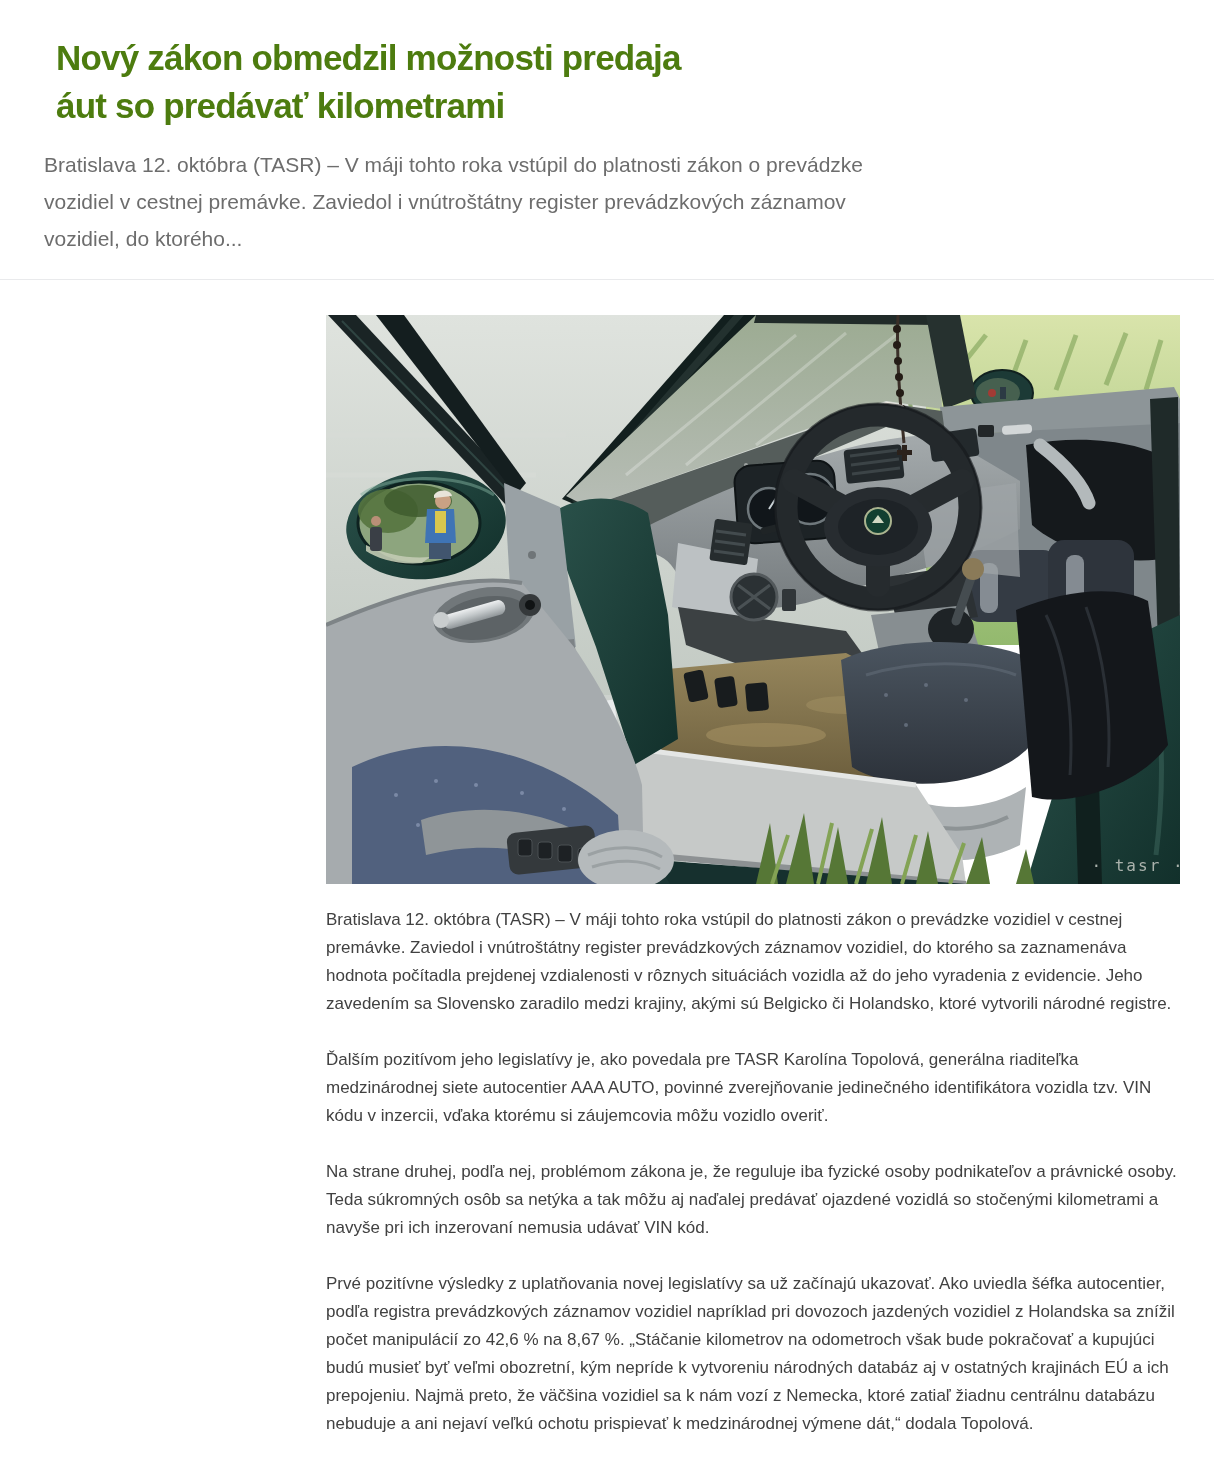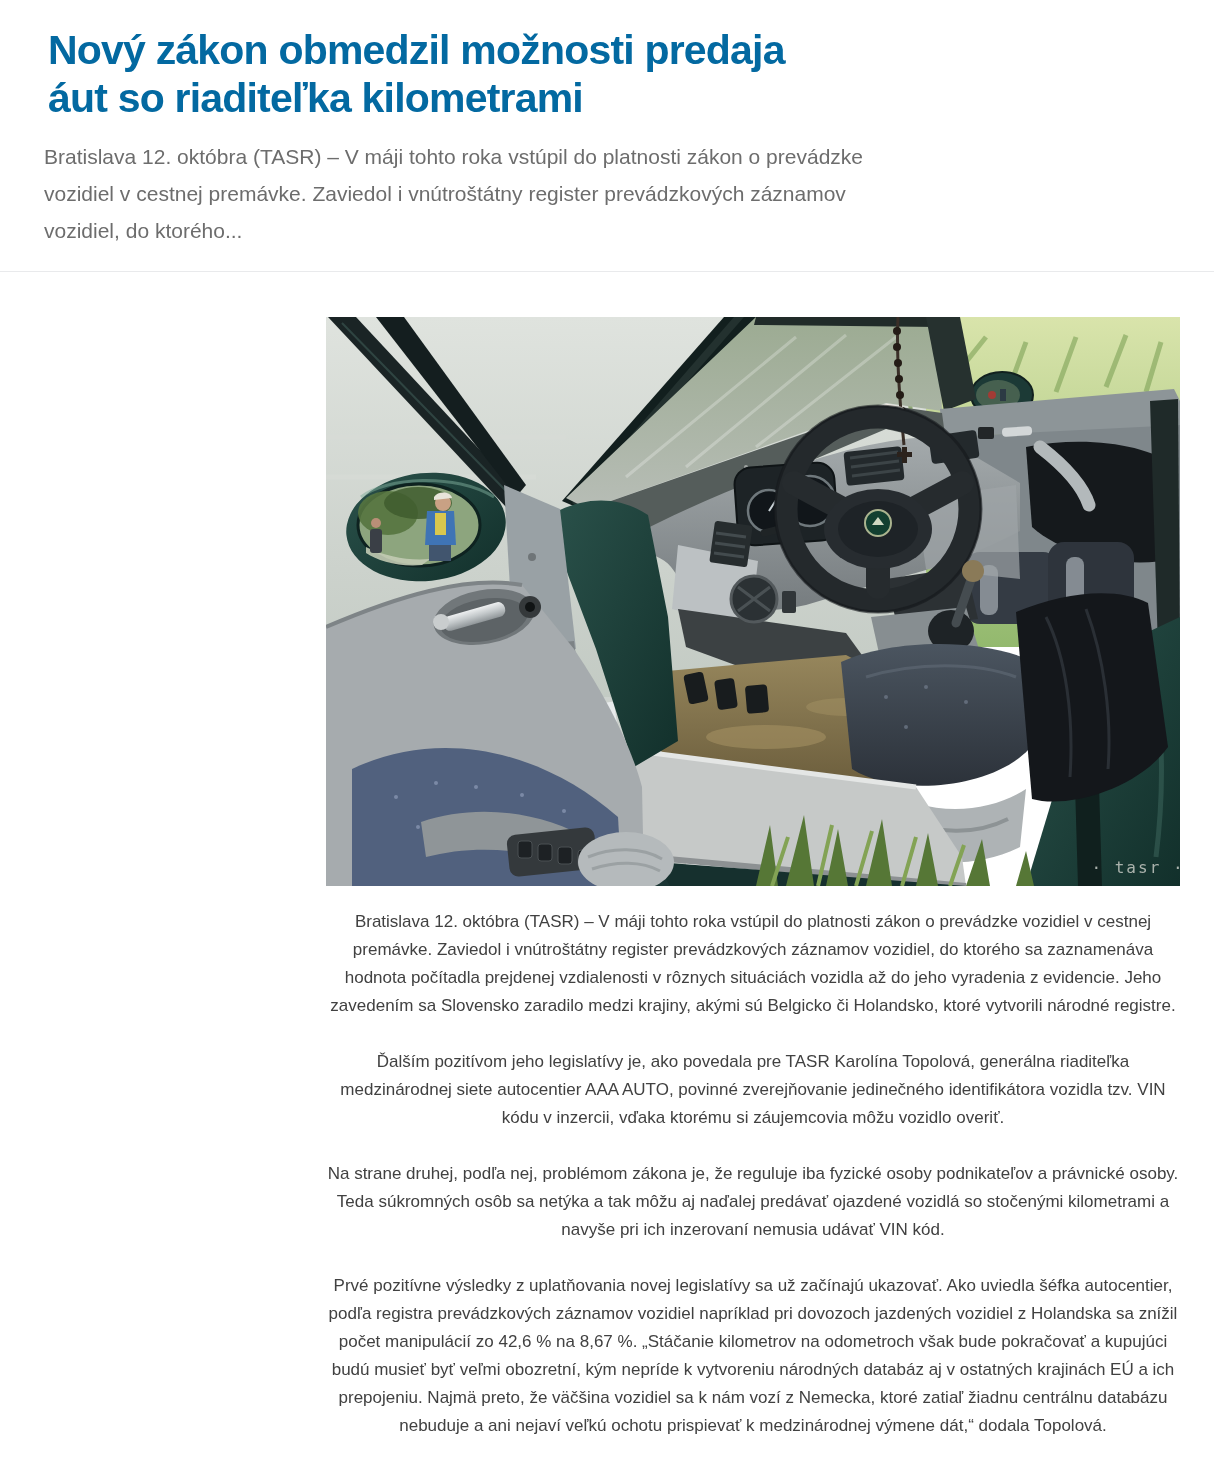--- a/index.html
+++ b/index.html
@@ -5,64 +5,64 @@
   * { box-sizing: border-box; }
   html, body { margin: 0; padding: 0; background: #ffffff; }
   body {
     width: 1214px;
     min-height: 1480px;
     font-family: "Liberation Sans", "DejaVu Sans", sans-serif;
     color: #414141;
   }
   .header { padding: 22px 40px 0 44px; }
   .title {
-    margin: 4px;
-    font-size: 41px;
+    margin: 12px;
+    font-size: 35px;
     line-height: 48px;
     font-weight: 700;
     letter-spacing: -0.8px;
-    color: #0369a1;
+    color: #4d7c0f;
   }
   .title .tl { display: block; }
   .lead {
     margin: 16px 0 0 0;
     max-width: 855px;
     font-size: 21px;
     line-height: 37px;
     font-weight: 400;
     color: #6d6d6d;
   }
   .divider {
     margin-top: 22px;
     border-top: 1px solid #e9eaec;
     height: 0;
     width: 100%;
   }
-  .content { width: 854px; margin: 45px 0 0 326px; padding-bottom: 14px; text-align: center; }
+  .content { width: 854px; margin: 35px 0 0 326px; padding-bottom: 14px; }
   .photo { margin: 0; width: 854px; height: 569px; display: block; }
   .photo svg { display: block; width: 854px; height: 569px; }
   .paras { margin-top: 22px; }
   .para {
     width: 854px;
     margin: 0 0 28px 0;
     font-size: 17px;
     line-height: 28px;
     color: #414141;
   }
   .para:last-child { margin-bottom: 0; }
 </style>
 </head>
 <body>
 
 <div class="page">
 
   <header class="header">
     <h1 class="title">
       <span class="tl">Nový zákon obmedzil možnosti predaja</span>
-      <span class="tl">áut so riaditeľka kilometrami</span>
+      <span class="tl">áut so predávať kilometrami</span>
     </h1>
     <p class="lead">Bratislava 12. októbra (TASR) – V máji tohto roka vstúpil do platnosti zákon o prevádzke vozidiel v cestnej premávke. Zaviedol i vnútroštátny register prevádzkových záznamov vozidiel, do ktorého...</p>
   </header>
 
   <div class="divider"></div>
 
   <main class="content">
 
     <figure class="photo">
       <svg viewBox="0 0 854 569" xmlns="http://www.w3.org/2000/svg">

